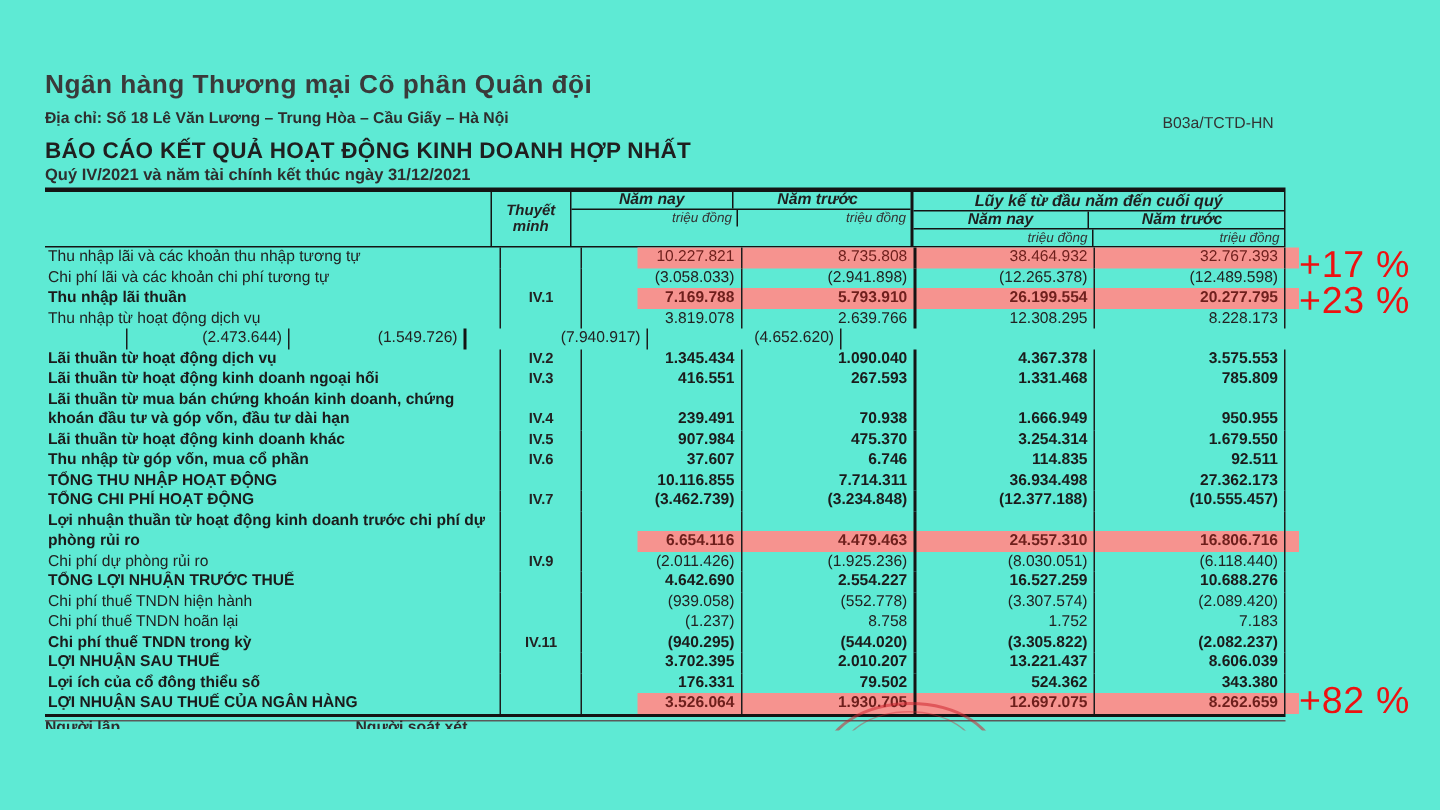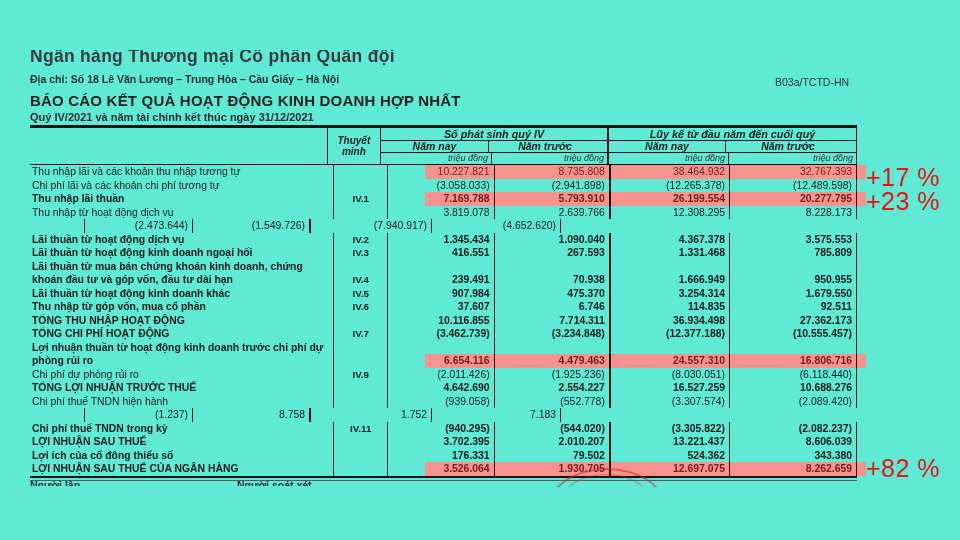--- a/index.html
+++ b/index.html
@@ -82,21 +82,20 @@
     <div class="report-title">BÁO CÁO KẾT QUẢ HOẠT ĐỘNG KINH DOANH HỢP NHẤT</div>
     <div class="report-period">Quý IV/2021 và năm tài chính kết thúc ngày 31/12/2021</div>
   </div>
   <div class="form-code">B03a/TCTD-HN</div>
 
   <div class="fin-table">
     <div class="thead">
       <div class="th-label wl"></div>
       <div class="th-note wn">Thuyết minh</div>
       <div class="th-group g1">
-        <div class="group-title">Số phát sinh quý IV</div>
         <div class="sub-row">
           <div class="sub sub-div wc1">Năm nay</div>
           <div class="sub wc2">Năm trước</div>
         </div>
         <div class="unit-row">
           <div class="unit sub-div wc1">triệu đồng</div>
           <div class="unit wc2">triệu đồng</div>
         </div>
       </div>
       <div class="th-group g2">
@@ -238,20 +237,21 @@
         </div>
         <div class="tr">
           <div class="td-label">Chi phí thuế TNDN hiện hành</div>
           <div class="td-note"></div>
           <div class="td-num td-c1">(939.058)</div>
           <div class="td-num td-c2">(552.778)</div>
           <div class="td-num td-c3">(3.307.574)</div>
           <div class="td-num td-c4">(2.089.420)</div>
         </div>
         <div class="tr">
+          <div class="td-label">Chi phí thuế TNDN hoãn lại</div>
           <div class="td-note"></div>
           <div class="td-num td-c1">(1.237)</div>
           <div class="td-num td-c2">8.758</div>
           <div class="td-num td-c3">1.752</div>
           <div class="td-num td-c4">7.183</div>
         </div>
         <div class="tr bold">
           <div class="td-label">Chi phí thuế TNDN trong kỳ</div>
           <div class="td-note">IV.11</div>
           <div class="td-num td-c1">(940.295)</div>

